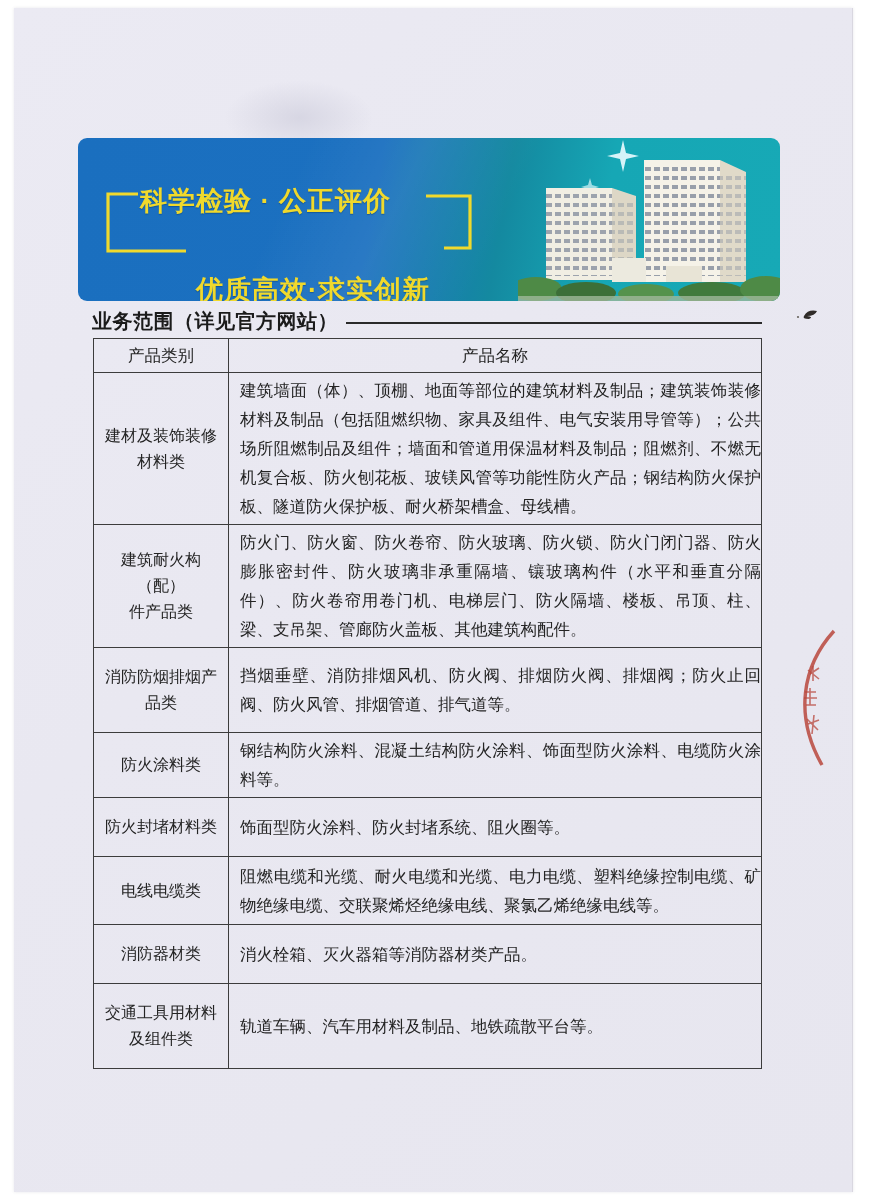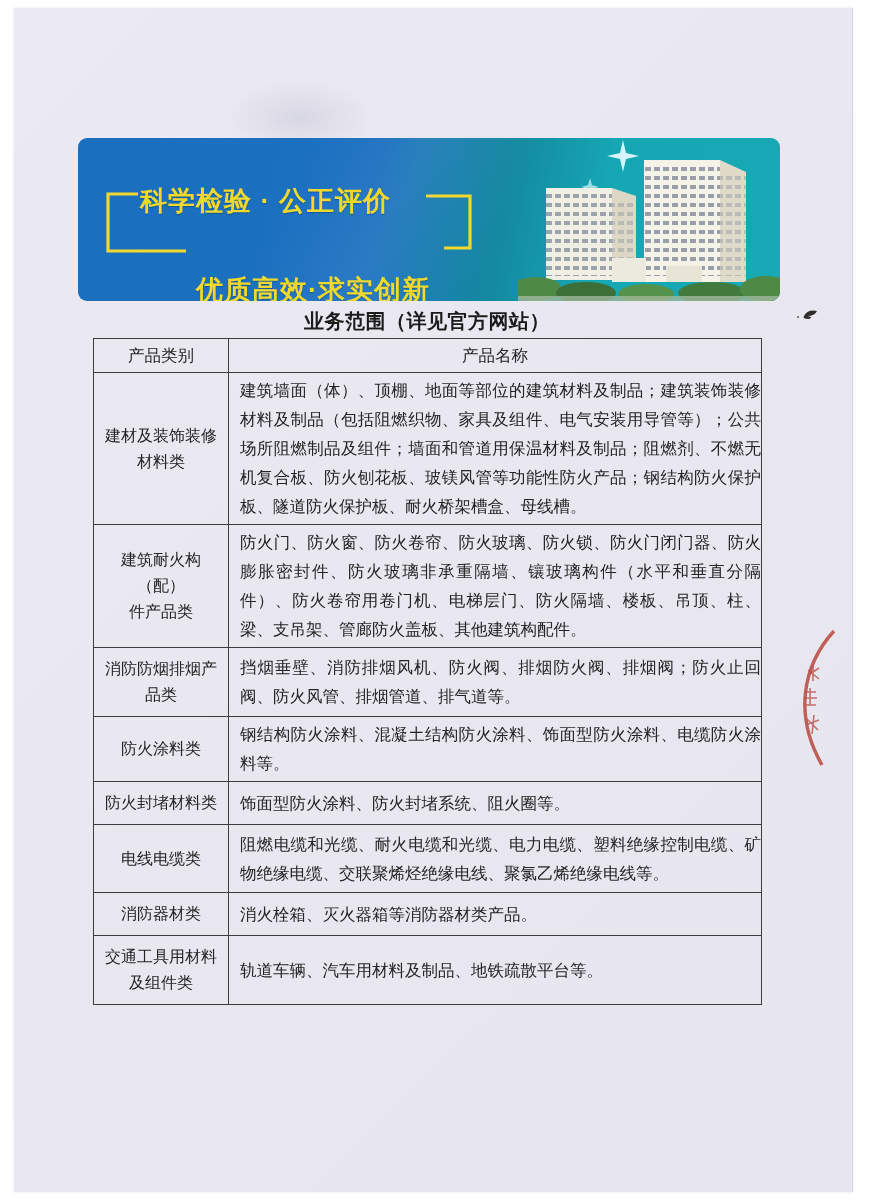--- a/index.html
+++ b/index.html
@@ -38,21 +38,21 @@
   .slogan2{
     position:absolute;left:118px;top:94px;
     font-size:27px;font-weight:bold;letter-spacing:1px;color:#f0d92c;
     text-shadow:0 1px 1px rgba(0,40,80,0.35);white-space:nowrap;margin-top:40px;
   }
   .frame-svg{position:absolute;left:0;top:0;}
   .photo-svg{position:absolute;right:0;top:0;}
   
   .section-head{
     position:absolute;left:78px;top:300px;width:670px;
-    display:flex;align-items:center;gap:8px;flex-direction:column;
+    display:flex;align-items:center;gap:8px;
   }
   .section-head .title{
     font-size:20px;font-weight:bold;color:#1b1b1b;letter-spacing:0.5px;white-space:nowrap;
   }
   .section-head .rule{
     flex:1;height:2px;background:#2a2a2a;margin-top:2px;
   }
   
   table.products{
     position:absolute;left:79px;top:330px;width:669px;
@@ -62,21 +62,21 @@
   table.products th, table.products td{
     border:1.6px solid #3c3c3c;
     vertical-align:middle;
   }
   table.products th{
     font-weight:normal;font-size:16.5px;text-align:center;padding:0;
   }
   col.c-cat{width:135px;}
   td.cat{
     text-align:center;font-size:16px;line-height:26px;
-    white-space:pre-line;padding:8px 4px;
+    white-space:pre-line;padding:16px 4px;
   }
   td.prod{
     text-align:justify;font-size:16.5px;line-height:29px;
     padding:3px 0 3px 11px;
   }
   thead tr{height:34px;}
   tr.r1{height:150px;} tr.r2{height:115px;} tr.r3{height:63px;}
   tr.r4{height:58px;}  tr.r5{height:42px;}  tr.r6{height:68px;}
   tr.r7{height:65px;}  tr.r8{height:35px;}  tr.r9{height:62px;}
   tr.r10{height:38px;}

